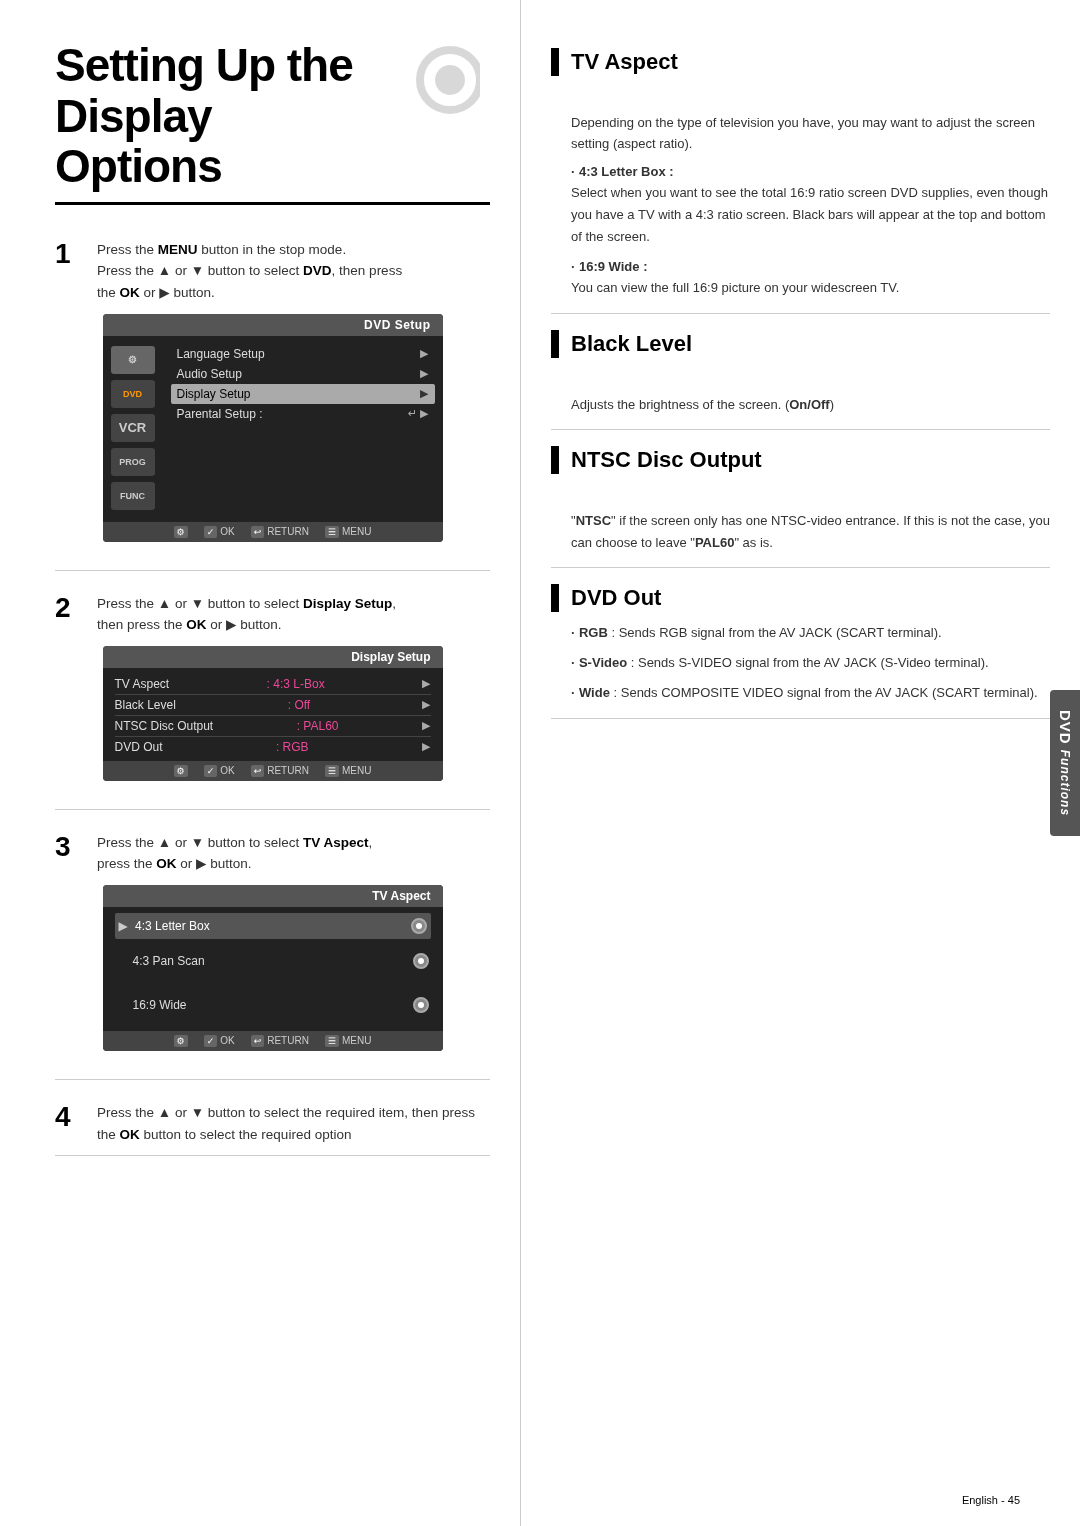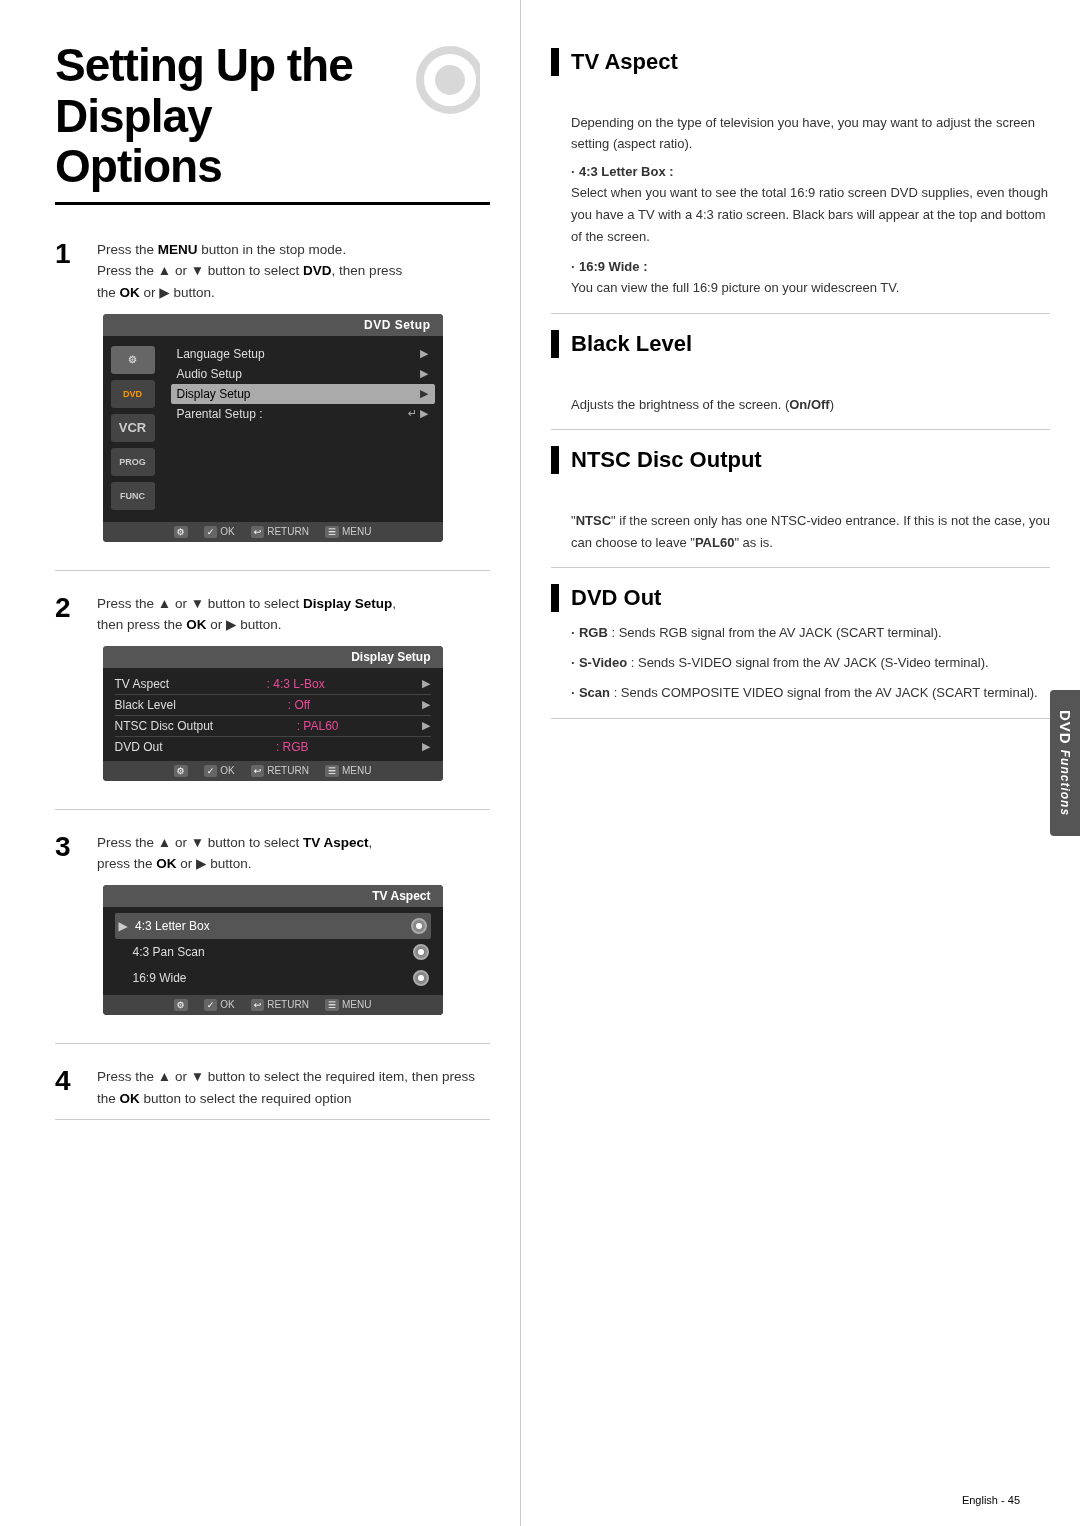--- a/index.html
+++ b/index.html
@@ -241,21 +241,21 @@
       padding: 4px 12px;
     }
     .tva-body {
       padding: 6px 12px 4px 12px;
       text-align: center;
     }
     .tva-row {
       display: flex;
       align-items: center;
       justify-content: space-between;
-      padding: 5px 2px;
+      padding: 14px 2px;
       color: #ddd;
       font-size: 12px;
     }
     .tva-row.selected {
       color: #fff;
       background: #555;
       padding: 5px 4px;
       border-radius: 2px;
     }
     .tva-row .play-icon {
@@ -634,21 +634,21 @@
       <div class="section-content">
         <div class="bullet-item">
           <span class="bullet-label">· RGB</span>
           <span class="bullet-text"> : Sends RGB signal from the AV JACK (SCART terminal).</span>
         </div>
         <div class="bullet-item">
           <span class="bullet-label">· S-Video</span>
           <span class="bullet-text"> : Sends S-VIDEO signal from the AV JACK (S-Video terminal).</span>
         </div>
         <div class="bullet-item">
-          <span class="bullet-label">· Scan</span>
+          <span class="bullet-label">· Wide</span>
           <span class="bullet-text"> : Sends COMPOSITE VIDEO signal from the AV JACK (SCART terminal).</span>
         </div>
       </div>
       <div class="section-divider"></div>
     </div>
 
     <div class="side-tab">
       <span class="side-tab-dvd">DVD </span>
       <span class="side-tab-functions">Functions</span>
     </div>

